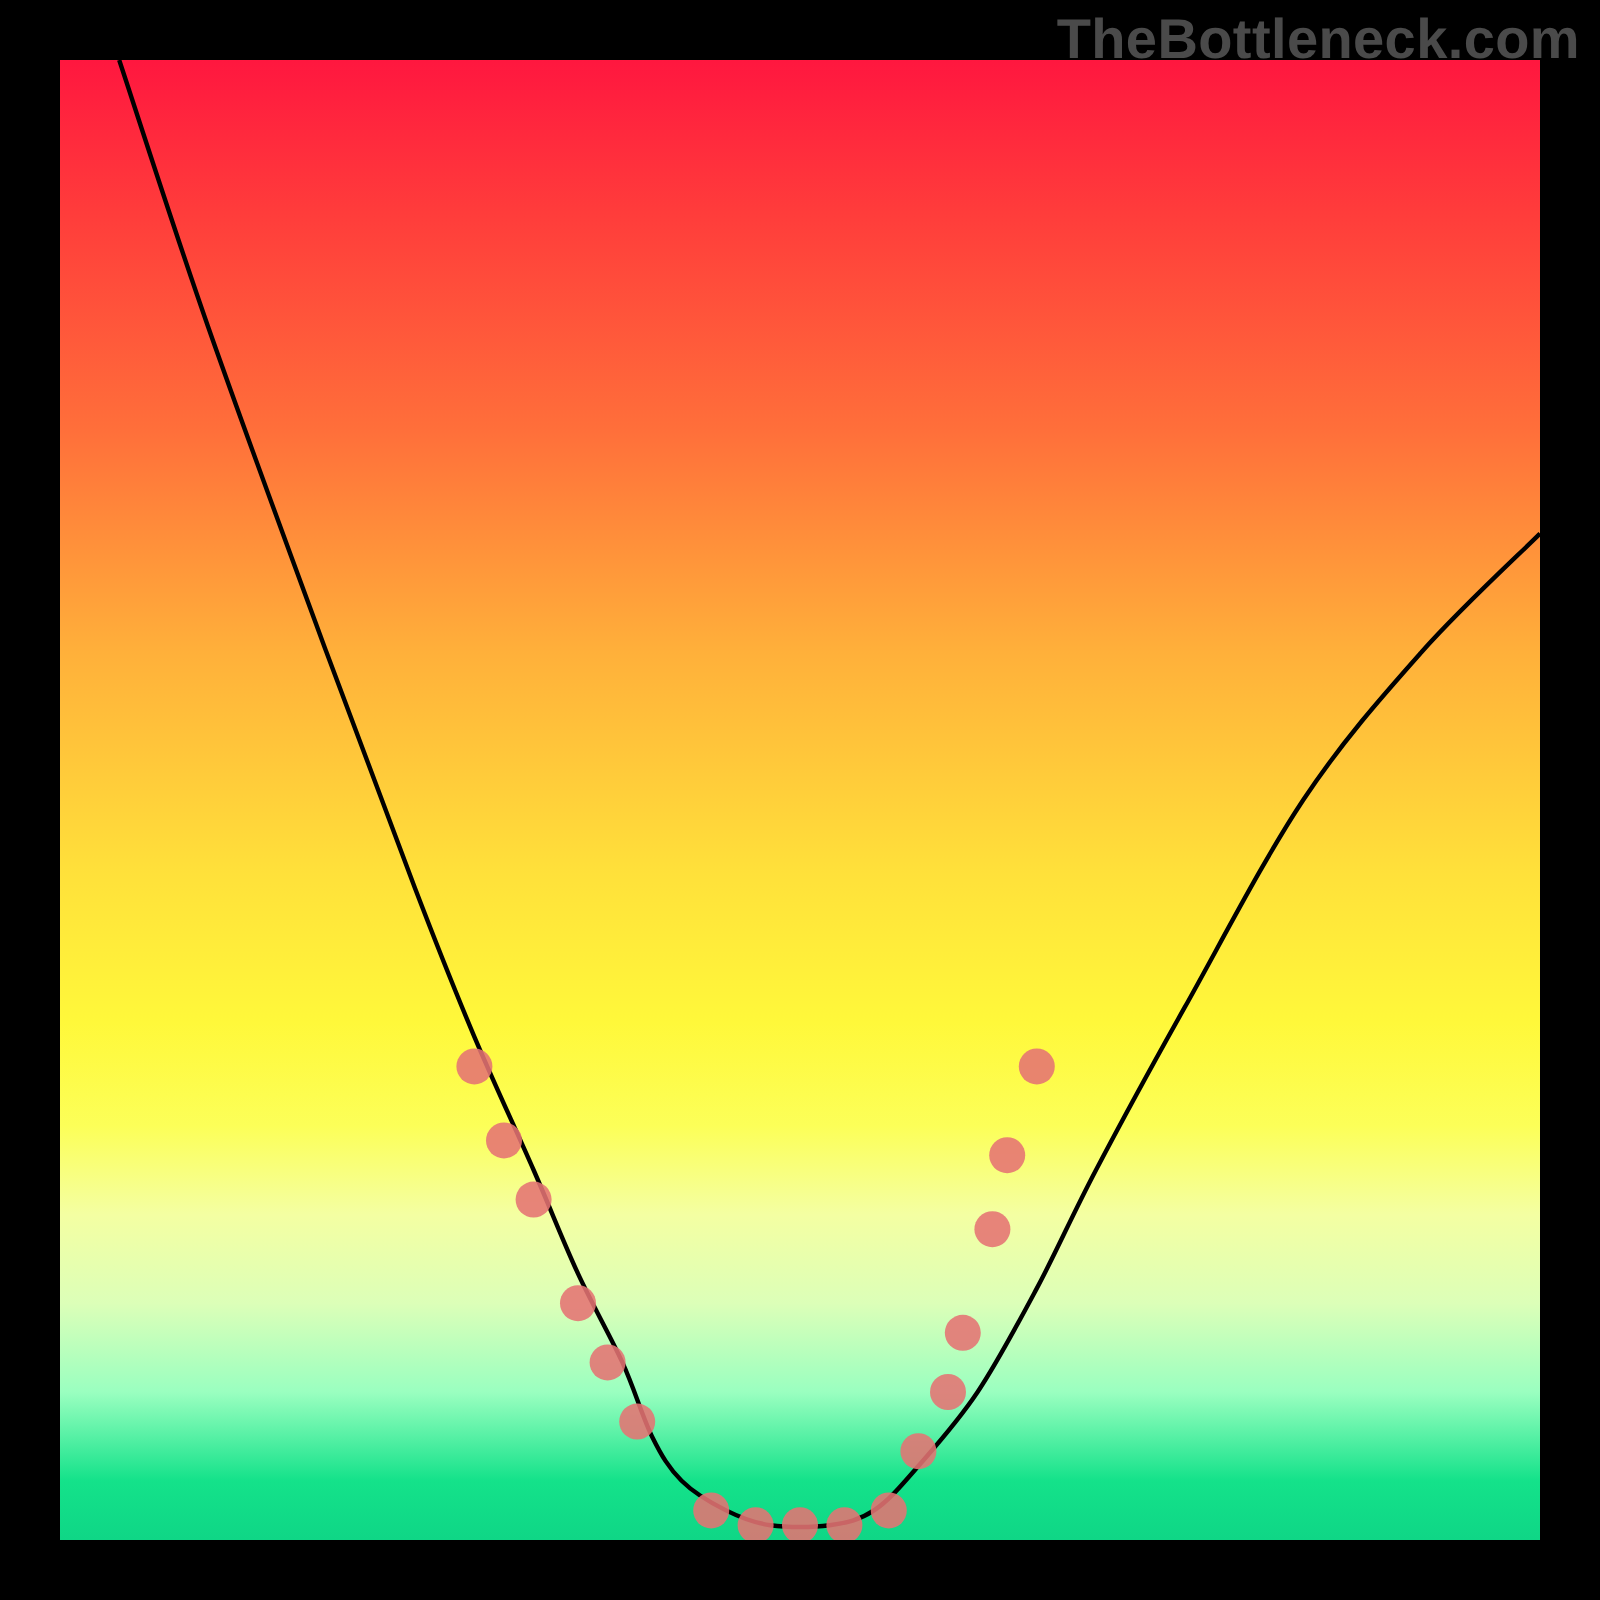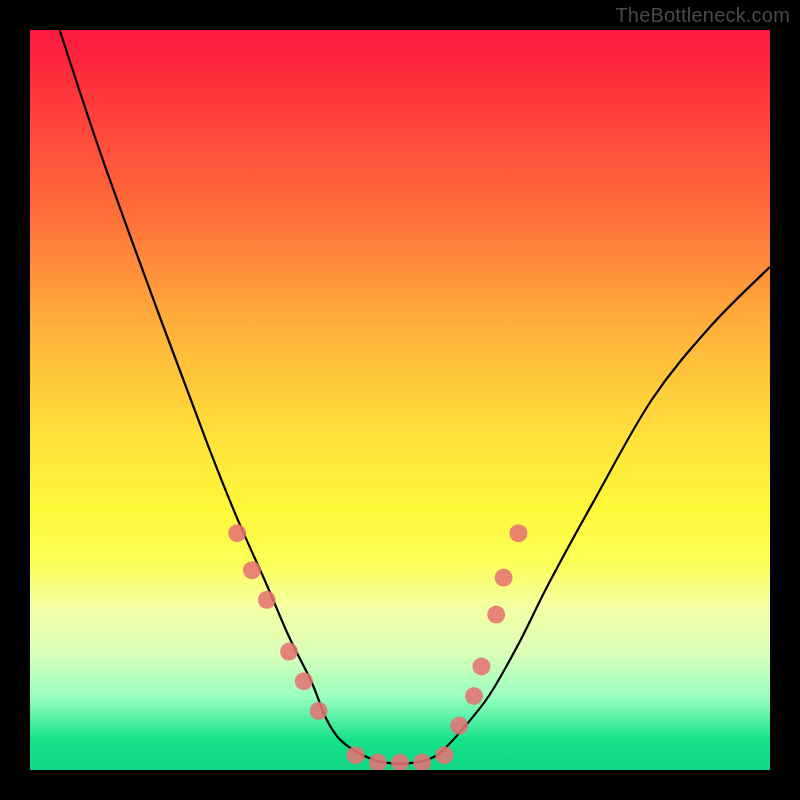--- a/index.html
+++ b/index.html
@@ -35,22 +35,22 @@
       #9affc0 90%,
       #14e28a 96%,
       #0fd686 100%
     );
   }
   .watermark {
     position: absolute;
     top: 4px;
     right: 10px;
     color: #4a4a4a;
-    font-size: 20px;
-    font-weight: 400;
+    font-size: 28px;
+    font-weight: 700;
     letter-spacing: 0.2px;
     font-family: Arial, sans-serif;
   }
   svg.curve {
     position: absolute;
     left: 0;
     top: 0;
     width: 740px;
     height: 740px;
   }

